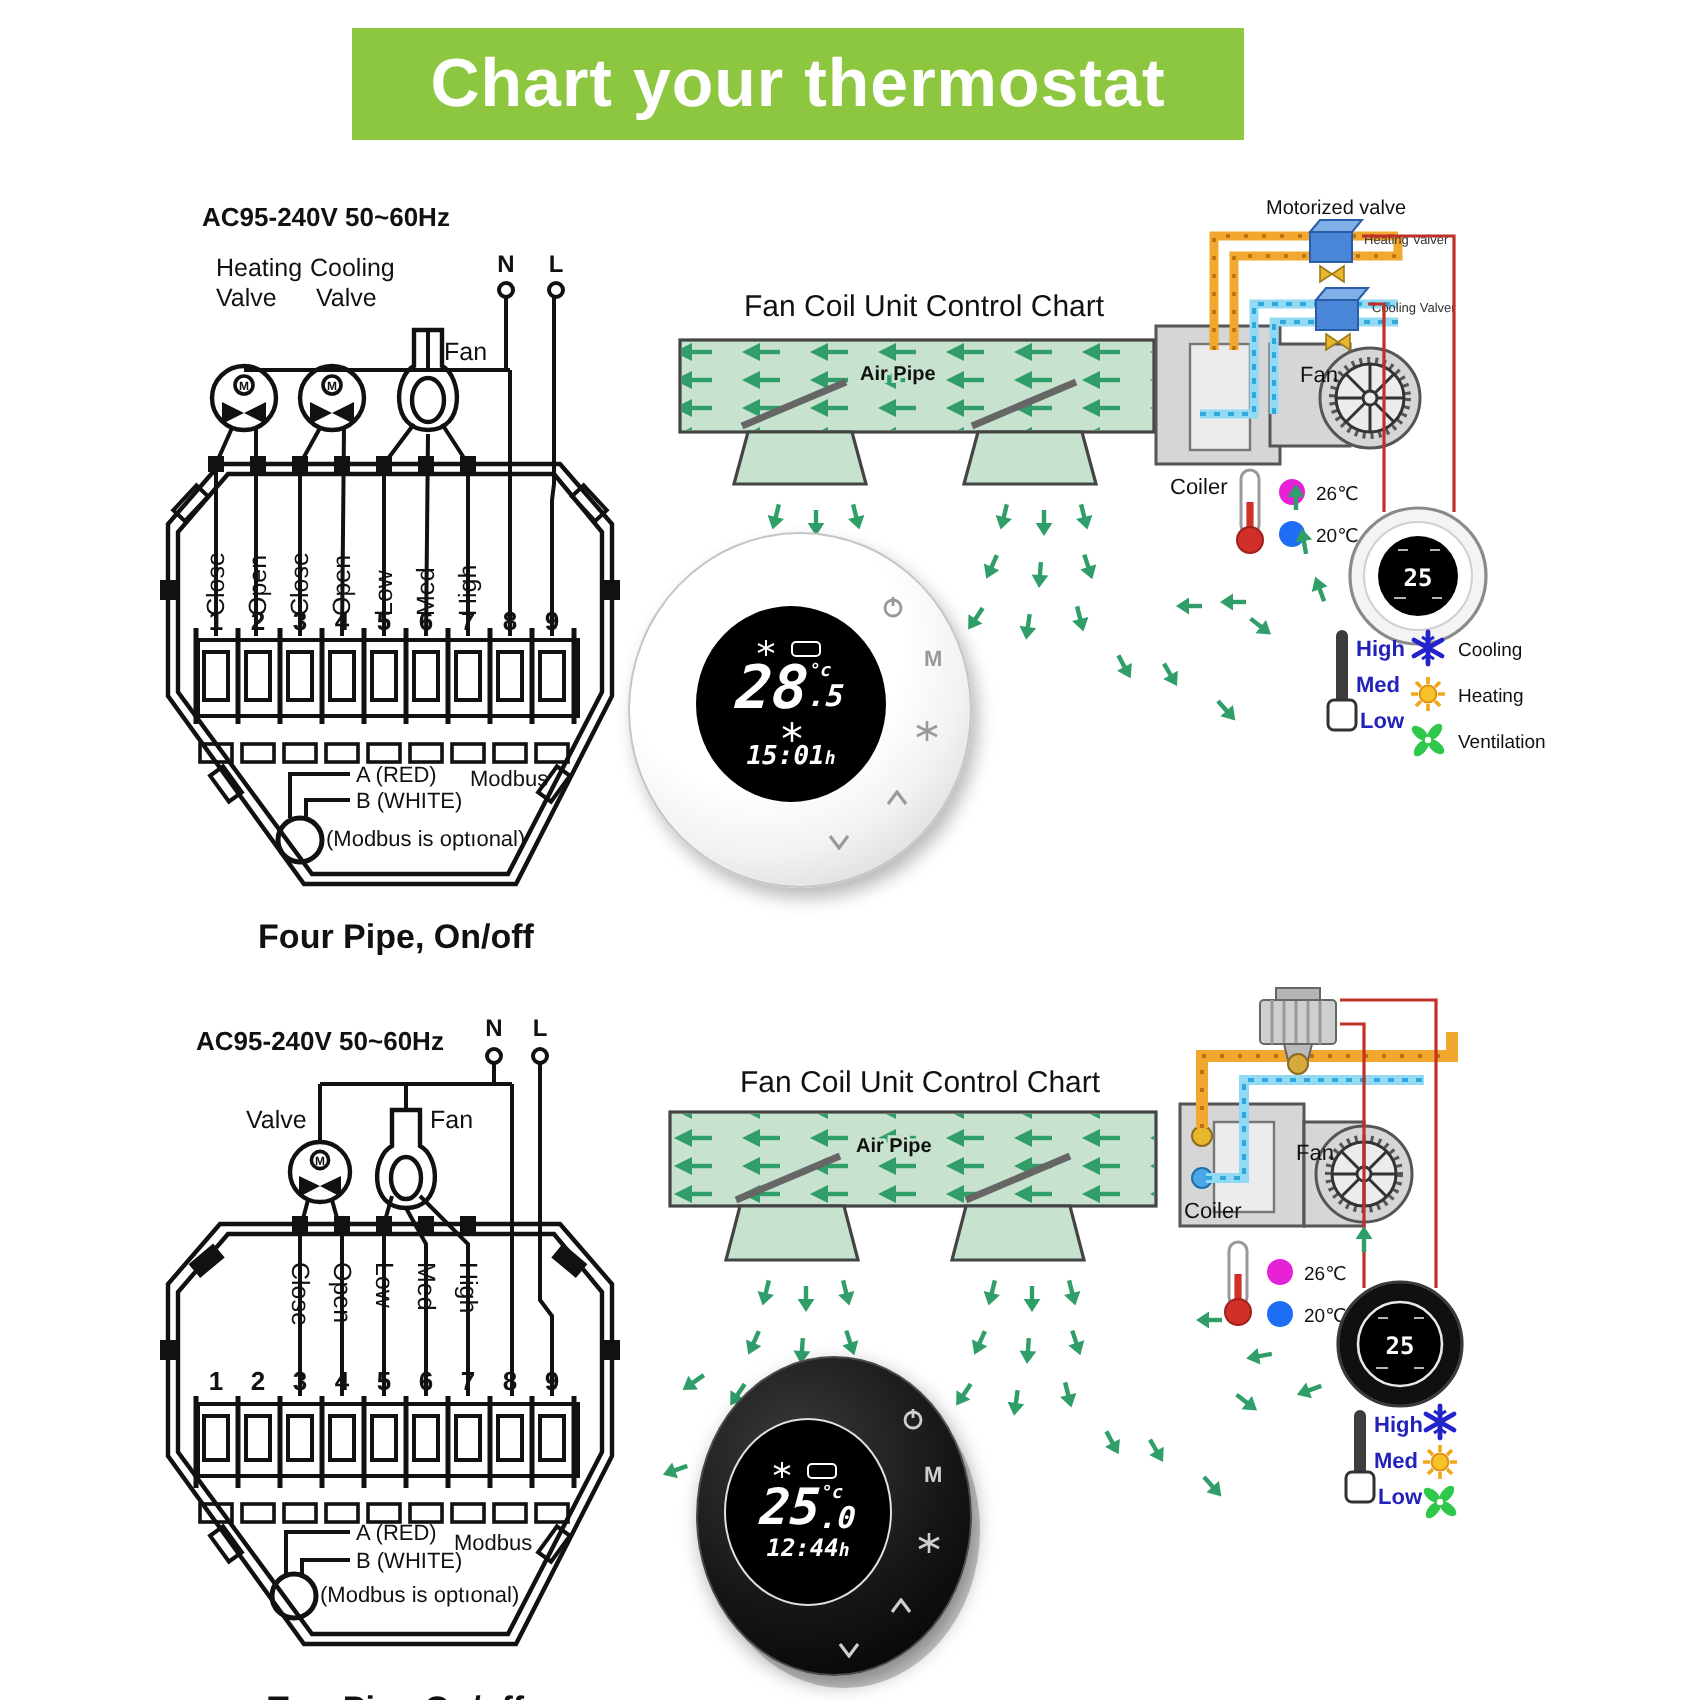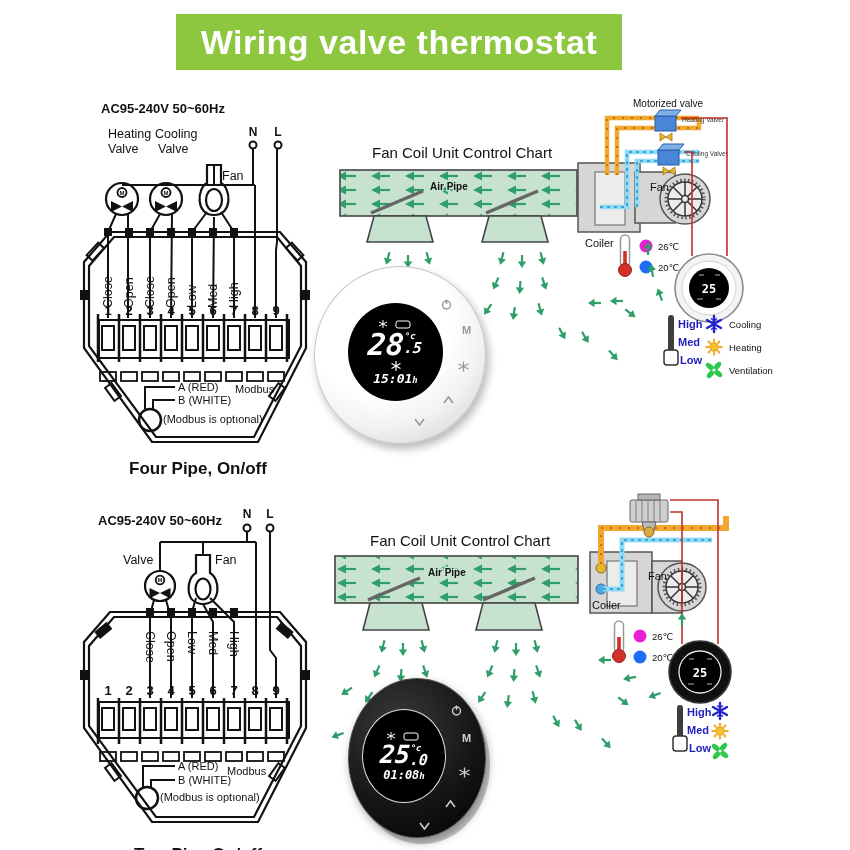--- a/index.html
+++ b/index.html
@@ -59,21 +59,21 @@
   .tbDisp .dTime{font-size:12px;}
   .tbBtn{position:absolute;line-height:1;}
   .tbBtn.m{font-size:11px;font-weight:700;color:#cfcfcf;}
 </style>
 </head>
 <body>
 
 <div class="stage">
 
   <div class="banner">
-    <span>Wiring valve thermostat</span>
+    <span>Chart your thermostat</span>
   </div>
 
   <svg class="abs" style="left:75px;top:92px" width="240" height="392" viewBox="0 0 240 392">
     <text x="26" y="21" class="t13b">AC95-240V  50~60Hz</text>
     <text x="33" y="46" class="t12">Heating</text>
     <text x="80" y="46" class="t12">Cooling</text>
     <text x="33" y="61" class="t12">Valve</text>
     <text x="83" y="61" class="t12">Valve</text>
     <text x="178" y="44" text-anchor="middle" class="t12b">N</text>
     <text x="203" y="44" text-anchor="middle" class="t12b">L</text>
@@ -628,21 +628,21 @@
           <rect x="18" y="1" width="14" height="7" rx="2" fill="none" stroke="#fff" stroke-width="1"></rect>
         </svg>
         <div class="dTemp">
           <span class="dInt">25</span>
           <span class="dSide">
             <span class="dUnit">°c</span>
             <span class="dFrac">.0</span>
           </span>
         </div>
         <div class="dTime">
-          <span>01:08</span><span class="dTimeSuf">h</span>
+          <span>12:44</span><span class="dTimeSuf">h</span>
         </div>
       </div>
       <span class="tbBtn" style="left:102px;top:24px">
         <svg width="11" height="11">
             <circle cx="5.5" cy="6" r="4" fill="none" stroke="#cfcfcf" stroke-width="1.4"></circle>
             <path d="M5.5,0.5 V5" stroke="#cfcfcf" stroke-width="1.4"></path>
           </svg>
       </span>
       <span class="tbBtn m" style="left:113px;top:54px">M</span>
       <span class="tbBtn" style="left:110px;top:86px">

